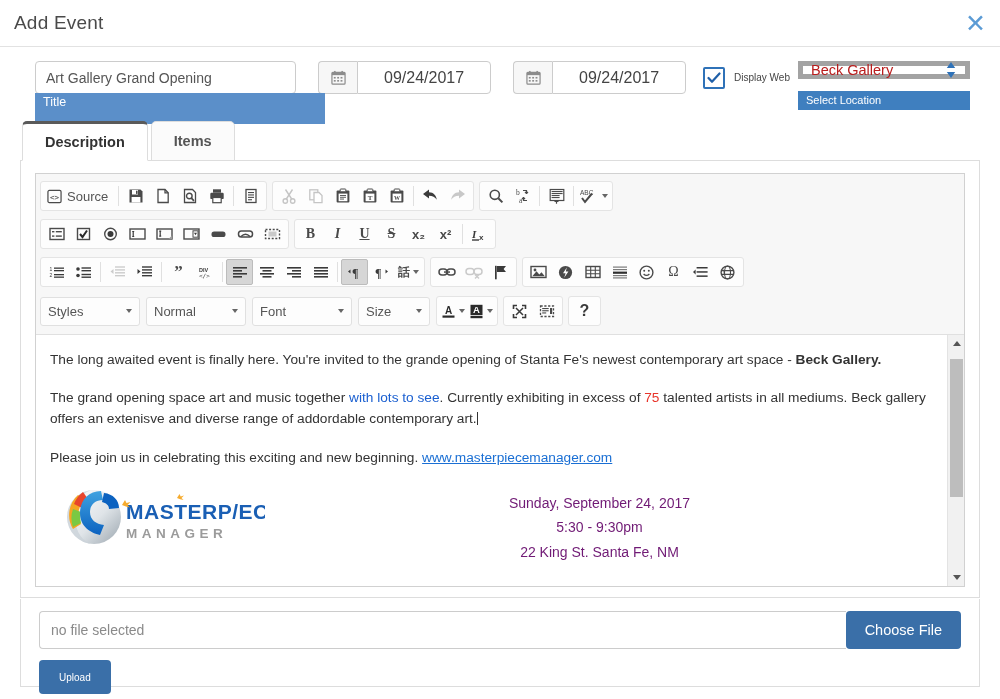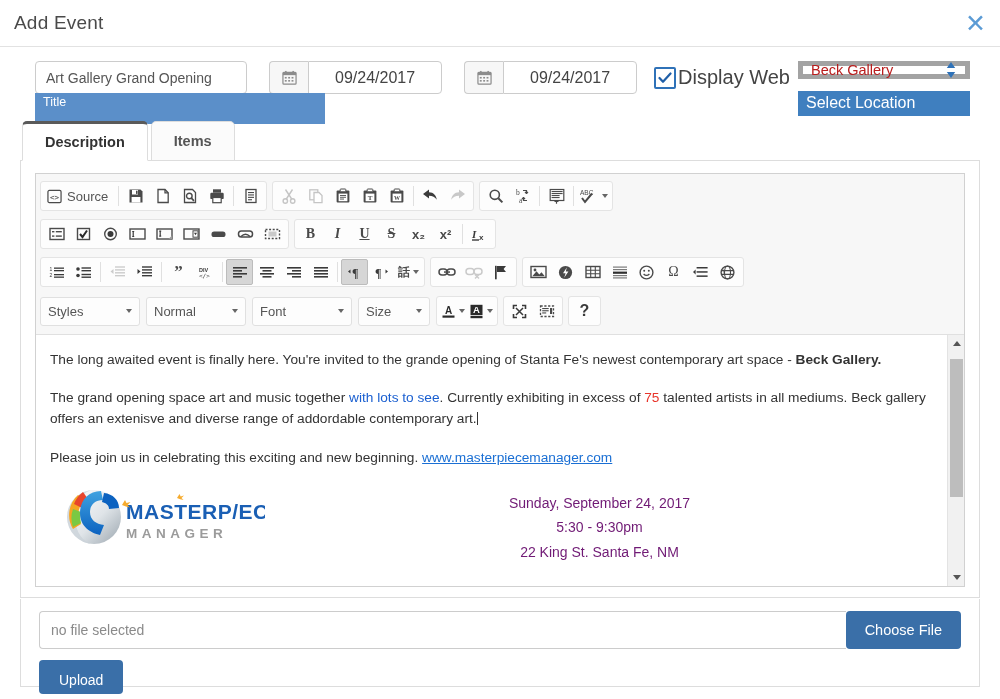--- a/index.html
+++ b/index.html
@@ -97,22 +97,22 @@
   .chk {
     width: 22px; height: 22px;
     border: 2px solid #2f72b8;
     border-radius: 2px;
     background: #fff;
     display: flex; align-items: center; justify-content: center;
     cursor: pointer;
   }
   .chk svg { display: block; }
   .chk-label {
-    margin-left: 2px;
-    font-size: 20px;
+    margin-left: 9px;
+    font-size: 10px;
     color: #444;
     white-space: nowrap;
   }
 
   .select-wrap { position: relative; margin-left: 8px; width: 172px; }
   .select-box {
     width: 172px; height: 18px;
     border: 5px solid #a3a3a3;
     background: #fff;
     display: flex; align-items: center;
@@ -126,21 +126,21 @@
     position: absolute; right: 9px; top: 50%;
     transform: translateY(-50%);
     display: flex; flex-direction: column; gap: 2px;
     color: #2f72b8;
   }
   .select-option {
     position: absolute; left: 0; top: 30px;
     width: 172px;
     background: #3f7fbf;
     color: #fff;
-    font-size: 16px;
+    font-size: 11px;
     padding: 3px 8px 4px 8px;
     cursor: pointer;
   }
 
   
   .tabs {
     display: flex; align-items: flex-end;
     padding: 0 0 0 22px;
     margin-top: 10px;
     height: 42px;
@@ -297,21 +297,21 @@
     padding: 0 19px;
     height: 38px;
     border-radius: 4px;
     cursor: pointer;
     font-family: "Liberation Sans", sans-serif;
   }
   .btn-upload {
     margin-top: 11px;
     height: 34px;
     padding: 12px 20px;
-    font-size: 14px;
+    font-size: 10px;
   }
   svg { display: block; }
 </style>
 </head>
 <body>
 
 <div class="modal-header">
   <div class="modal-title">Add Event</div>
   <div class="close-x">✕</div>
 </div>

